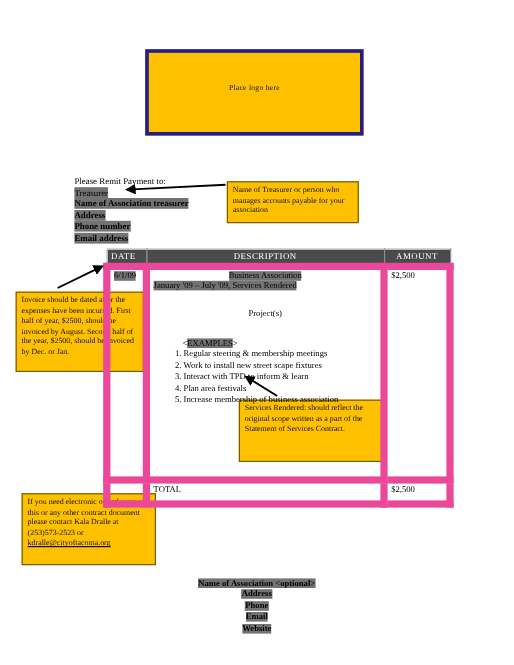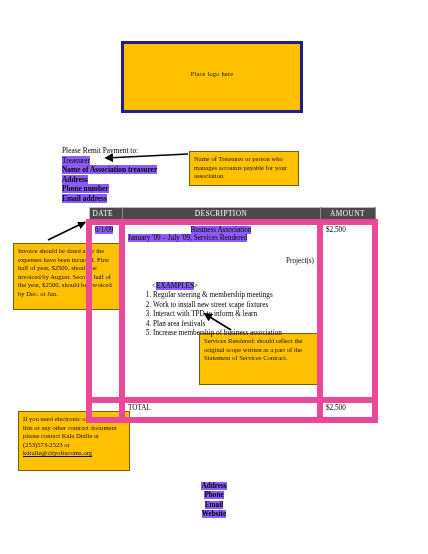--- a/index.html
+++ b/index.html
@@ -59,21 +59,21 @@
   
   #remit-block {
     position: absolute;
     left: 62px;
     top: 146px;
     font-size: 7.4px;
     line-height: 9.6px;
   }
   #remit-block .plain { font-weight: normal; }
   .hl {
-    background: #8b5cf6;
+    background: #737373;
     display: inline;
   }
   #remit-block .bold { font-weight: bold; }
 
   
   .callout {
     position: absolute;
     background: #FFC000;
     border: 1px solid #7a5d00;
     box-sizing: border-box;
@@ -157,21 +157,21 @@
   }
   td.cell-date { height: 170px; }
   td.cell-desc { position: relative; }
   td.cell-amount { text-align: left; vertical-align: middle; }
 
   .desc-line-center {
     text-align: center;
   }
   .desc-spacer { height: 13px; }
   .desc-project {
-    text-align: right;
+    text-align: center;
     margin-top: 2px;
   }
   .desc-examples {
     margin-left: 24px;
     margin-top: 17px;
   }
   ol.desc-list {
     margin: 1px 0 0 0;
     padding-left: 25px;
     list-style-position: outside;
@@ -285,19 +285,20 @@
     </defs>
 
     <line x1="188" y1="154" x2="106" y2="158" stroke="#000000" stroke-width="1.6" marker-end="url(#ah)"></line>
 
     <line x1="48" y1="240" x2="85" y2="222" stroke="#000000" stroke-width="1.6" marker-end="url(#ah)"></line>
 
     <line x1="231" y1="330" x2="205" y2="314" stroke="#000000" stroke-width="1.6" marker-end="url(#ah)"></line>
   </svg>
 
   <div id="footer-block">
+    <div><span class="hl">Name of Association &lt;optional&gt;</span></div>
     <div><span class="hl">Address</span></div>
     <div><span class="hl">Phone</span></div>
     <div><span class="hl">Email</span></div>
     <div><span class="hl">Website</span></div>
   </div>
 
 </div>
 
 </body></html>

